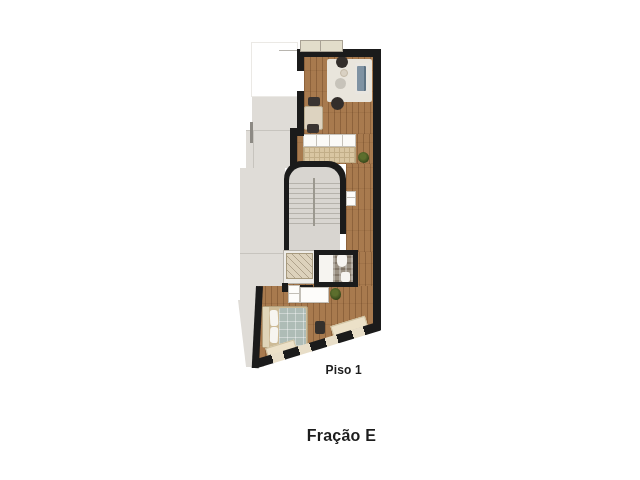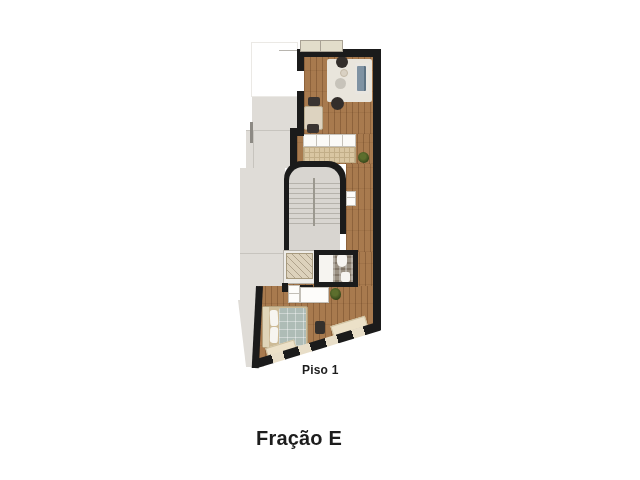--- a/index.html
+++ b/index.html
@@ -77,23 +77,23 @@
   }
   
   .diag-wall{
     background:repeating-linear-gradient(90deg, var(--wall,#151515) 0 16px, var(--window-beige,#e8dec8) 16px 28px);
     transform-origin:0 50%;transform:rotate(-17deg);
   }
   .sill{background:#ece1c8;border:1px solid #cfc2a2;box-sizing:border-box;transform-origin:0 50%;transform:rotate(-17deg);}
   .balcony{background:#e2ddca;border:1px solid #a9a294;box-sizing:border-box;}
   .balcony-div{background:#a9a294;}
   
-  .lbl{color:var(--label-text,#1d1d1d);font-weight:bold;text-align:left;letter-spacing:.2px;}
+  .lbl{color:var(--label-text,#1d1d1d);font-weight:bold;text-align:right;letter-spacing:.2px;}
   .lbl-floor{font-size:12px;}
-  .lbl-unit{font-size:20px;}
+  .lbl-unit{font-size:16px;}
 </style>
 </head>
 <body>
 
 <div id="stage">
 
   <div class="a faint" style="left:251px;top:42px;width:47px;height:55px;"></div>
   <div class="a grayline" style="left:279px;top:50px;width:19px;height:1px;background:#b8b5af;"></div>
 
   <div class="a gray" style="left:246px;top:97px;width:52px;height:71px;"></div>

